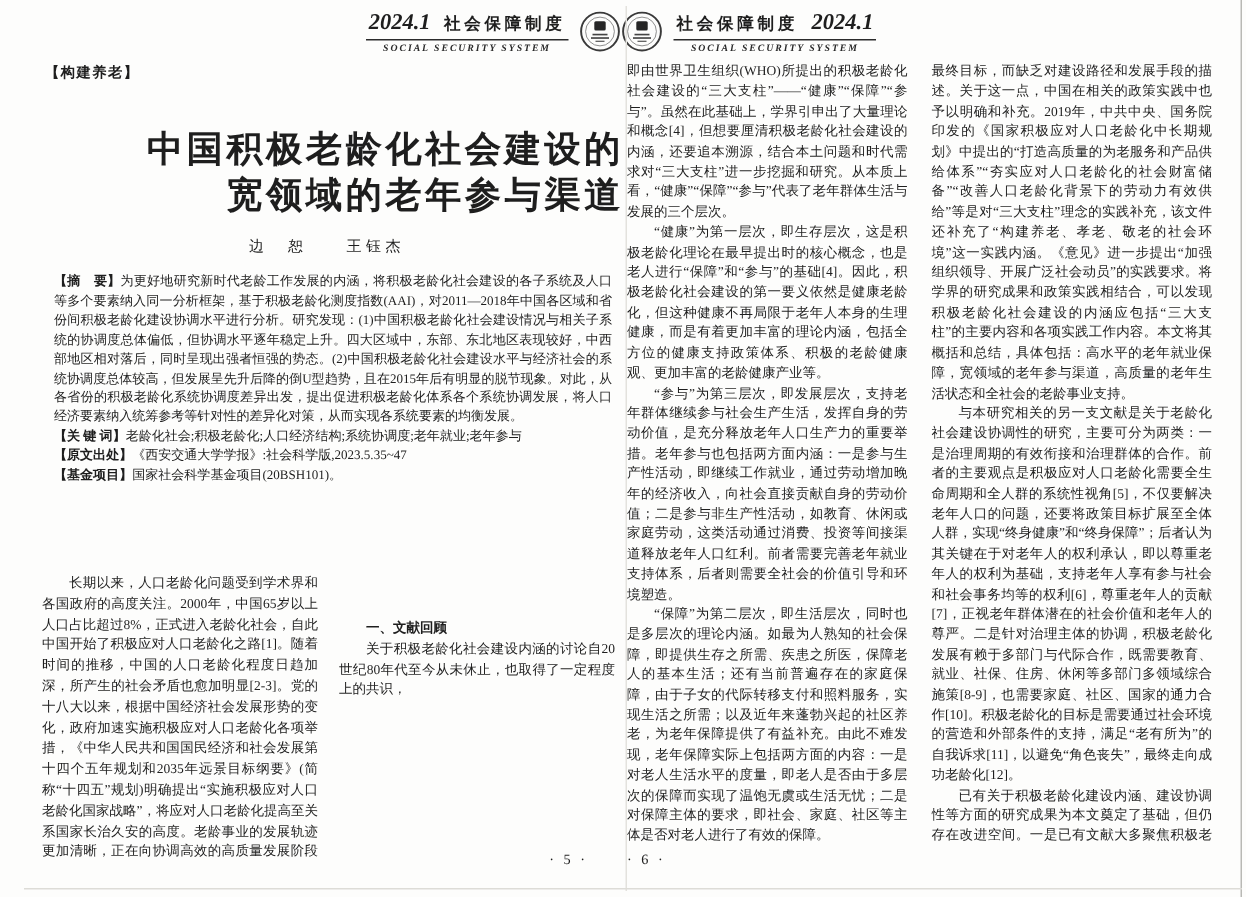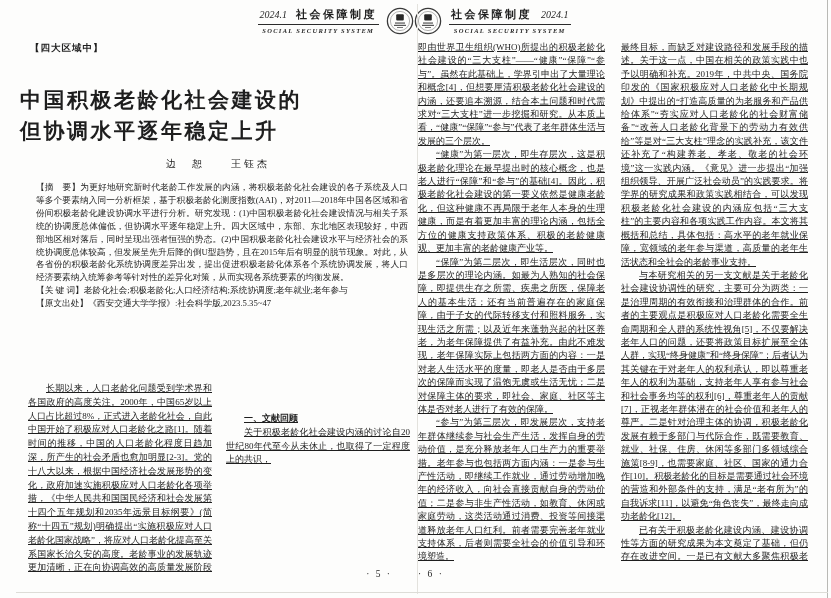--- a/index.html
+++ b/index.html
@@ -12,45 +12,45 @@
   .page-left{left:20px;width:396px;}
   .page-right{left:398px;width:403px;margin-left:12px;}
 
   
   .mast-wrap{position:absolute;top:7px;display:flex;align-items:flex-start;gap:7px;}
   .mast-wrap.right-align{right:2px;}
   .mast-wrap.left-align{left:4px;}
   .mast{text-align:center;}
   .mast-cn{font-weight:bold;font-size:11px;letter-spacing:2.5px;white-space:nowrap;
            border-bottom:1.5px solid #2b2b2b;padding:0 2px 2px 2px;}
-  .issue{font-style:italic;font-size:10px;letter-spacing:0;font-weight:normal;}
+  .issue{font-style:italic;font-size:15px;letter-spacing:0;font-weight:bold;}
   .issue.pre{margin-right:9px;}
   .issue.post{margin-left:9px;}
   .mast-en{font-style:italic;font-weight:bold;font-size:6.5px;letter-spacing:1.3px;
            margin-top:2px;white-space:nowrap;color:#2a2a2a;}
   .logo{width:28px;height:28px;flex:0 0 auto;}
 
   .section-tag{position:absolute;top:42px;left:10px;font-weight:bold;font-size:9.5px;letter-spacing:1px;}
 
-  .title{position:absolute;top:85px;left:0;width:100%;text-align:left;font-weight:bold;
-         font-size:21px;line-height:31px;letter-spacing:2.5px;}
+  .title{position:absolute;top:85px;left:0;width:100%;text-align:right;font-weight:bold;
+         font-size:24px;line-height:31px;letter-spacing:2.5px;}
   .authors{position:absolute;top:157px;left:0;width:100%;text-align:center;font-size:10px;letter-spacing:3px;}
 
   .meta{position:absolute;top:181px;left:16px;width:372px;font-size:8.7px;line-height:12.9px;
         text-align:justify;}
   .meta p{margin:0;}
-  .meta-label{font-weight:normal;margin-top:20px;}
+  .meta-label{font-weight:bold;margin-top:20px;}
 
   .cols{position:absolute;display:flex;overflow:hidden;}
   .cols-l{left:8px;top:382px;width:382px;height:192px;gap:14px;}
   .cols-r{left:8px;top:41px;width:390px;height:524px;gap:16px;}
   .col{text-align:justify;overflow:hidden;}
   .cols-l .col{width:184px;font-size:9px;line-height:13.8px;}
   .cols-r .col{width:187px;font-size:9px;line-height:13.4px;}
-  .bp{margin:0;text-decoration:underline;}
+  .bp{margin:0;}
   .bp.ind{text-indent:2em;}
   .bp.head{font-weight:bold;text-indent:2em;margin-top:30px;}
 
   .pno{position:absolute;bottom:13px;font-size:9.5px;letter-spacing:2px;}
   .pno-left{right:24px;}
   .pno-right{left:8px;}
 </style>
 </head>
 <body>
 
@@ -68,33 +68,34 @@
       <svg class="logo" viewBox="0 0 28 28">
         <circle cx="14" cy="14" r="12.6" fill="none" stroke="#3a3a3a" stroke-width="1.3"></circle>
         <circle cx="14" cy="14" r="9.6" fill="none" stroke="#6a6a6a" stroke-width="0.5"></circle>
         <rect x="10.2" y="7.2" width="7.6" height="6.2" rx="1" fill="#262626"></rect>
         <rect x="9" y="15.5" width="10" height="1.1" fill="#444"></rect>
         <rect x="8" y="17.8" width="12" height="1.1" fill="#444"></rect>
         <rect x="11" y="20.1" width="6" height="0.9" fill="#666"></rect>
       </svg>
     </div>
 
-    <div class="section-tag">【四大区域中】</div>
+    <div class="section-tag">【构建养老】</div>
 
     <div class="title">
       <div>中国积极老龄化社会建设的</div>
-      <div>但协调水平逐年稳定上升</div>
+      <div>宽领域的老年参与渠道</div>
     </div>
 
     <div class="authors">边　恕　　王钰杰</div>
 
     <div class="meta">
       <p><span class="meta-label">【摘　要】</span><span>为更好地研究新时代老龄工作发展的内涵，将积极老龄化社会建设的各子系统及人口等多个要素纳入同一分析框架，基于积极老龄化测度指数(AAI)，对2011—2018年中国各区域和省份间积极老龄化建设协调水平进行分析。研究发现：(1)中国积极老龄化社会建设情况与相关子系统的协调度总体偏低，但协调水平逐年稳定上升。四大区域中，东部、东北地区表现较好，中西部地区相对落后，同时呈现出强者恒强的势态。(2)中国积极老龄化社会建设水平与经济社会的系统协调度总体较高，但发展呈先升后降的倒U型趋势，且在2015年后有明显的脱节现象。对此，从各省份的积极老龄化系统协调度差异出发，提出促进积极老龄化体系各个系统协调发展，将人口经济要素纳入统筹参考等针对性的差异化对策，从而实现各系统要素的均衡发展。</span></p>
       <p><span class="meta-label">【关 键 词】</span><span>老龄化社会;积极老龄化;人口经济结构;系统协调度;老年就业;老年参与</span></p>
       <p><span class="meta-label">【原文出处】</span><span>《西安交通大学学报》:社会科学版,2023.5.35~47</span></p>
+      <p><span class="meta-label">【基金项目】</span><span>国家社会科学基金项目(20BSH101)。</span></p>
     </div>
 
     <div class="cols cols-l">
       <div class="col">
         <p class="bp ind">长期以来，人口老龄化问题受到学术界和各国政府的高度关注。2000年，中国65岁以上人口占比超过8%，正式进入老龄化社会，自此中国开始了积极应对人口老龄化之路[1]。随着时间的推移，中国的人口老龄化程度日趋加深，所产生的社会矛盾也愈加明显[2-3]。党的十八大以来，根据中国经济社会发展形势的变化，政府加速实施积极应对人口老龄化各项举措，《中华人民共和国国民经济和社会发展第十四个五年规划和2035年远景目标纲要》(简称“十四五”规划)明确提出“实施积极应对人口老龄化国家战略”，将应对人口老龄化提高至关系国家长治久安的高度。老龄事业的发展轨迹更加清晰，正在向协调高效的高质量发展阶段迈进。</p>
 
       </div>
       <div class="col">
         <p class="bp head">一、文献回顾</p>
         <p class="bp ind">关于积极老龄化社会建设内涵的讨论自20世纪80年代至今从未休止，也取得了一定程度上的共识，</p>
@@ -120,22 +121,22 @@
           <span>社会保障制度</span><span class="issue post">2024.1</span>
         </div>
         <div class="mast-en">SOCIAL SECURITY SYSTEM</div>
       </div>
     </div>
 
     <div class="cols cols-r">
       <div class="col">
         <p class="bp">即由世界卫生组织(WHO)所提出的积极老龄化社会建设的“三大支柱”——“健康”“保障”“参与”。虽然在此基础上，学界引申出了大量理论和概念[4]，但想要厘清积极老龄化社会建设的内涵，还要追本溯源，结合本土问题和时代需求对“三大支柱”进一步挖掘和研究。从本质上看，“健康”“保障”“参与”代表了老年群体生活与发展的三个层次。</p>
         <p class="bp ind">“健康”为第一层次，即生存层次，这是积极老龄化理论在最早提出时的核心概念，也是老人进行“保障”和“参与”的基础[4]。因此，积极老龄化社会建设的第一要义依然是健康老龄化，但这种健康不再局限于老年人本身的生理健康，而是有着更加丰富的理论内涵，包括全方位的健康支持政策体系、积极的老龄健康观、更加丰富的老龄健康产业等。</p>
+        <p class="bp ind">“参与”为第三层次，即发展层次，支持老年群体继续参与社会生产生活，发挥自身的劳动价值，是充分释放老年人口生产力的重要举措。老年参与也包括两方面内涵：一是参与生产性活动，即继续工作就业，通过劳动增加晚年的经济收入，向社会直接贡献自身的劳动价值；二是参与非生产性活动，如教育、休闲或家庭劳动，这类活动通过消费、投资等间接渠道释放老年人口红利。前者需要完善老年就业支持体系，后者则需要全社会的价值引导和环境塑造。</p>
         <p class="bp ind">“保障”为第二层次，即生活层次，同时也是多层次的理论内涵。如最为人熟知的社会保障，即提供生存之所需、疾患之所医，保障老人的基本生活；还有当前普遍存在的家庭保障，由于子女的代际转移支付和照料服务，实现生活之所需；以及近年来蓬勃兴起的社区养老，为老年保障提供了有益补充。由此不难发现，老年保障实际上包括两方面的内容：一是对老人生活水平的度量，即老人是否由于多层次的保障而实现了温饱无虞或生活无忧；二是对保障主体的要求，即社会、家庭、社区等主体是否对老人进行了有效的保障。</p>
-        <p class="bp ind">“参与”为第三层次，即发展层次，支持老年群体继续参与社会生产生活，发挥自身的劳动价值，是充分释放老年人口生产力的重要举措。老年参与也包括两方面内涵：一是参与生产性活动，即继续工作就业，通过劳动增加晚年的经济收入，向社会直接贡献自身的劳动价值；二是参与非生产性活动，如教育、休闲或家庭劳动，这类活动通过消费、投资等间接渠道释放老年人口红利。前者需要完善老年就业支持体系，后者则需要全社会的价值引导和环境塑造。</p>
         <p class="bp ind">综上所述，“健康”“保障”“参与”三大支柱从微观角度对积极老龄化社会建设的内涵进行了概括和总结，但也应看到，“三大支柱”站在老年群体的角度回答了“应然”的问题，面向的是积极老龄化建设的</p>
       </div>
       <div class="col">
         <p class="bp">最终目标，而缺乏对建设路径和发展手段的描述。关于这一点，中国在相关的政策实践中也予以明确和补充。2019年，中共中央、国务院印发的《国家积极应对人口老龄化中长期规划》中提出的“打造高质量的为老服务和产品供给体系”“夯实应对人口老龄化的社会财富储备”“改善人口老龄化背景下的劳动力有效供给”等是对“三大支柱”理念的实践补充，该文件还补充了“构建养老、孝老、敬老的社会环境”这一实践内涵。《意见》进一步提出“加强组织领导、开展广泛社会动员”的实践要求。将学界的研究成果和政策实践相结合，可以发现积极老龄化社会建设的内涵应包括“三大支柱”的主要内容和各项实践工作内容。本文将其概括和总结，具体包括：高水平的老年就业保障，宽领域的老年参与渠道，高质量的老年生活状态和全社会的老龄事业支持。</p>
         <p class="bp ind">与本研究相关的另一支文献是关于老龄化社会建设协调性的研究，主要可分为两类：一是治理周期的有效衔接和治理群体的合作。前者的主要观点是积极应对人口老龄化需要全生命周期和全人群的系统性视角[5]，不仅要解决老年人口的问题，还要将政策目标扩展至全体人群，实现“终身健康”和“终身保障”；后者认为其关键在于对老年人的权利承认，即以尊重老年人的权利为基础，支持老年人享有参与社会和社会事务均等的权利[6]，尊重老年人的贡献[7]，正视老年群体潜在的社会价值和老年人的尊严。二是针对治理主体的协调，积极老龄化发展有赖于多部门与代际合作，既需要教育、就业、社保、住房、休闲等多部门多领域综合施策[8-9]，也需要家庭、社区、国家的通力合作[10]。积极老龄化的目标是需要通过社会环境的营造和外部条件的支持，满足“老有所为”的自我诉求[11]，以避免“角色丧失”，最终走向成功老龄化[12]。</p>
         <p class="bp ind">已有关于积极老龄化建设内涵、建设协调性等方面的研究成果为本文奠定了基础，但仍存在改进空间。一是已有文献大多聚焦积极老龄化建设主体协调，对积极老龄化社会建设客体协调</p>
       </div>
     </div>
 
     <div class="pno pno-right">· 6 ·</div>

